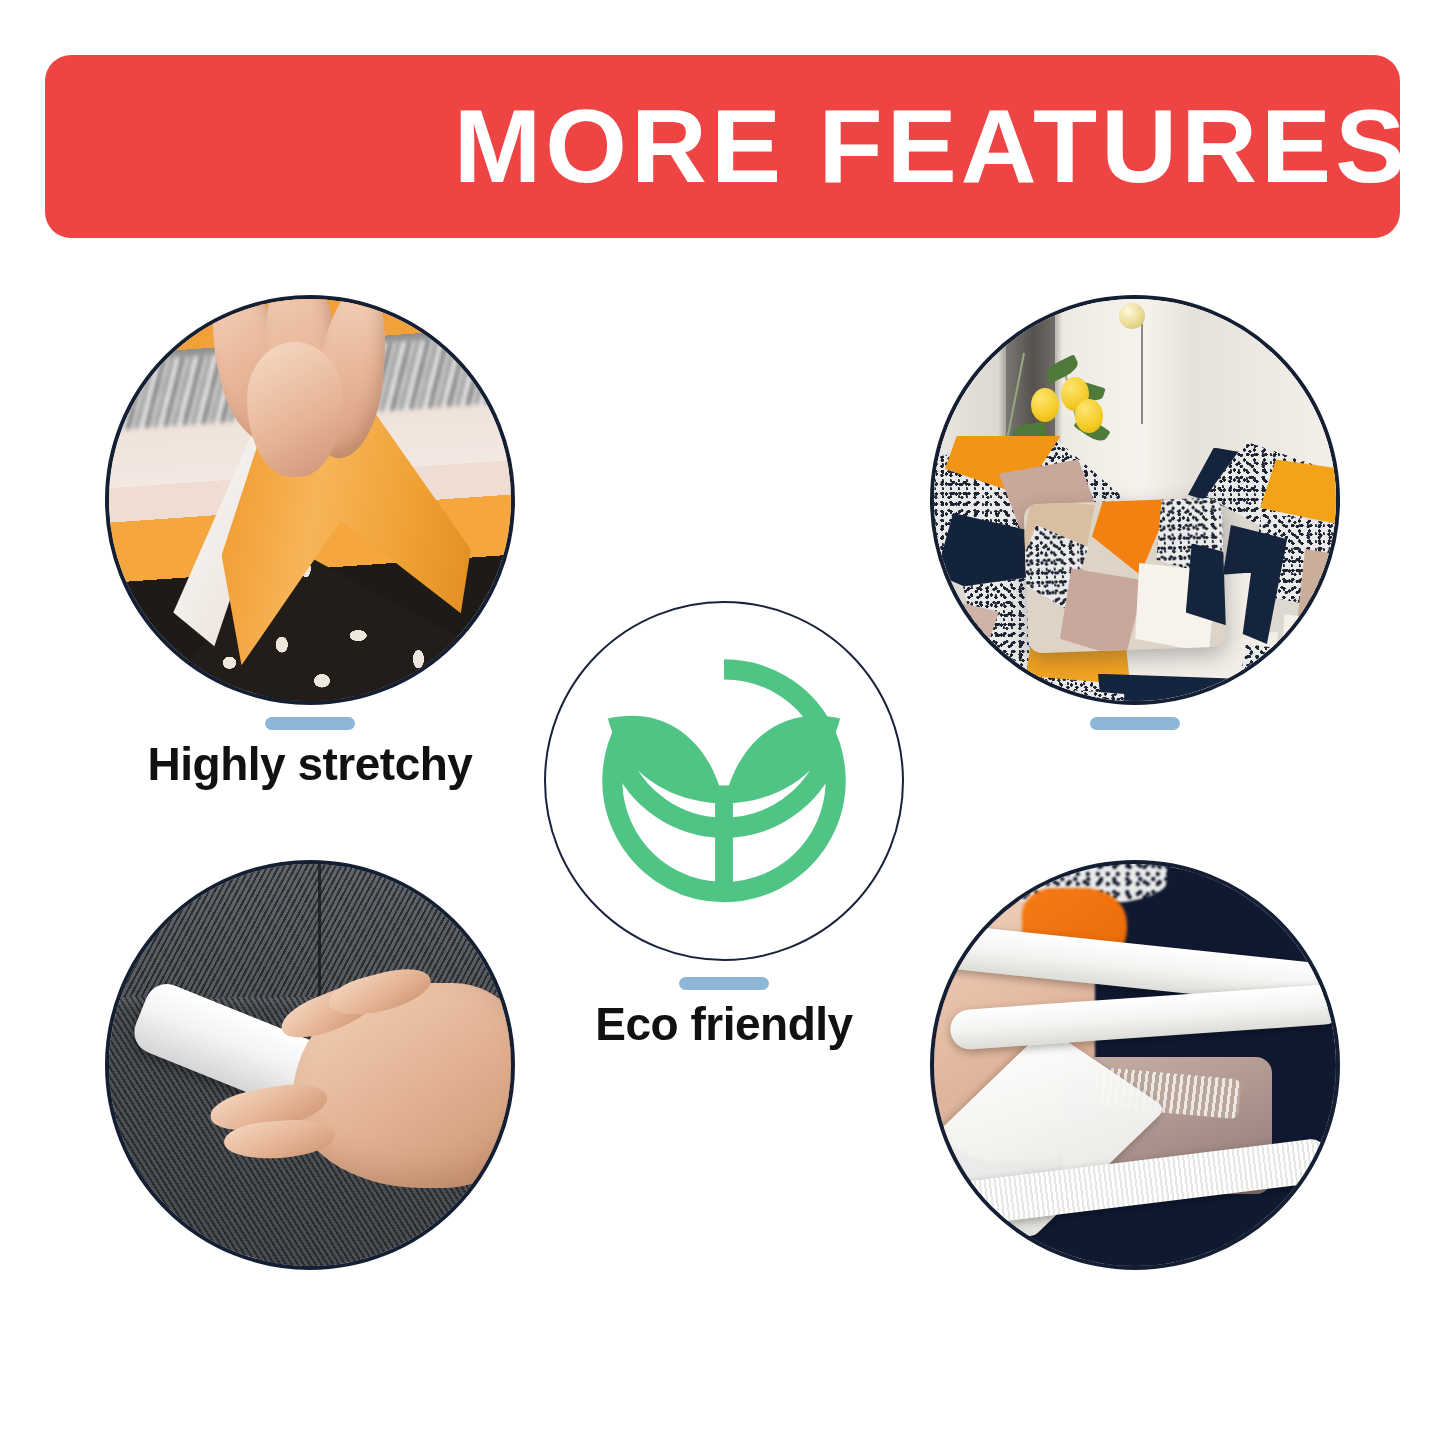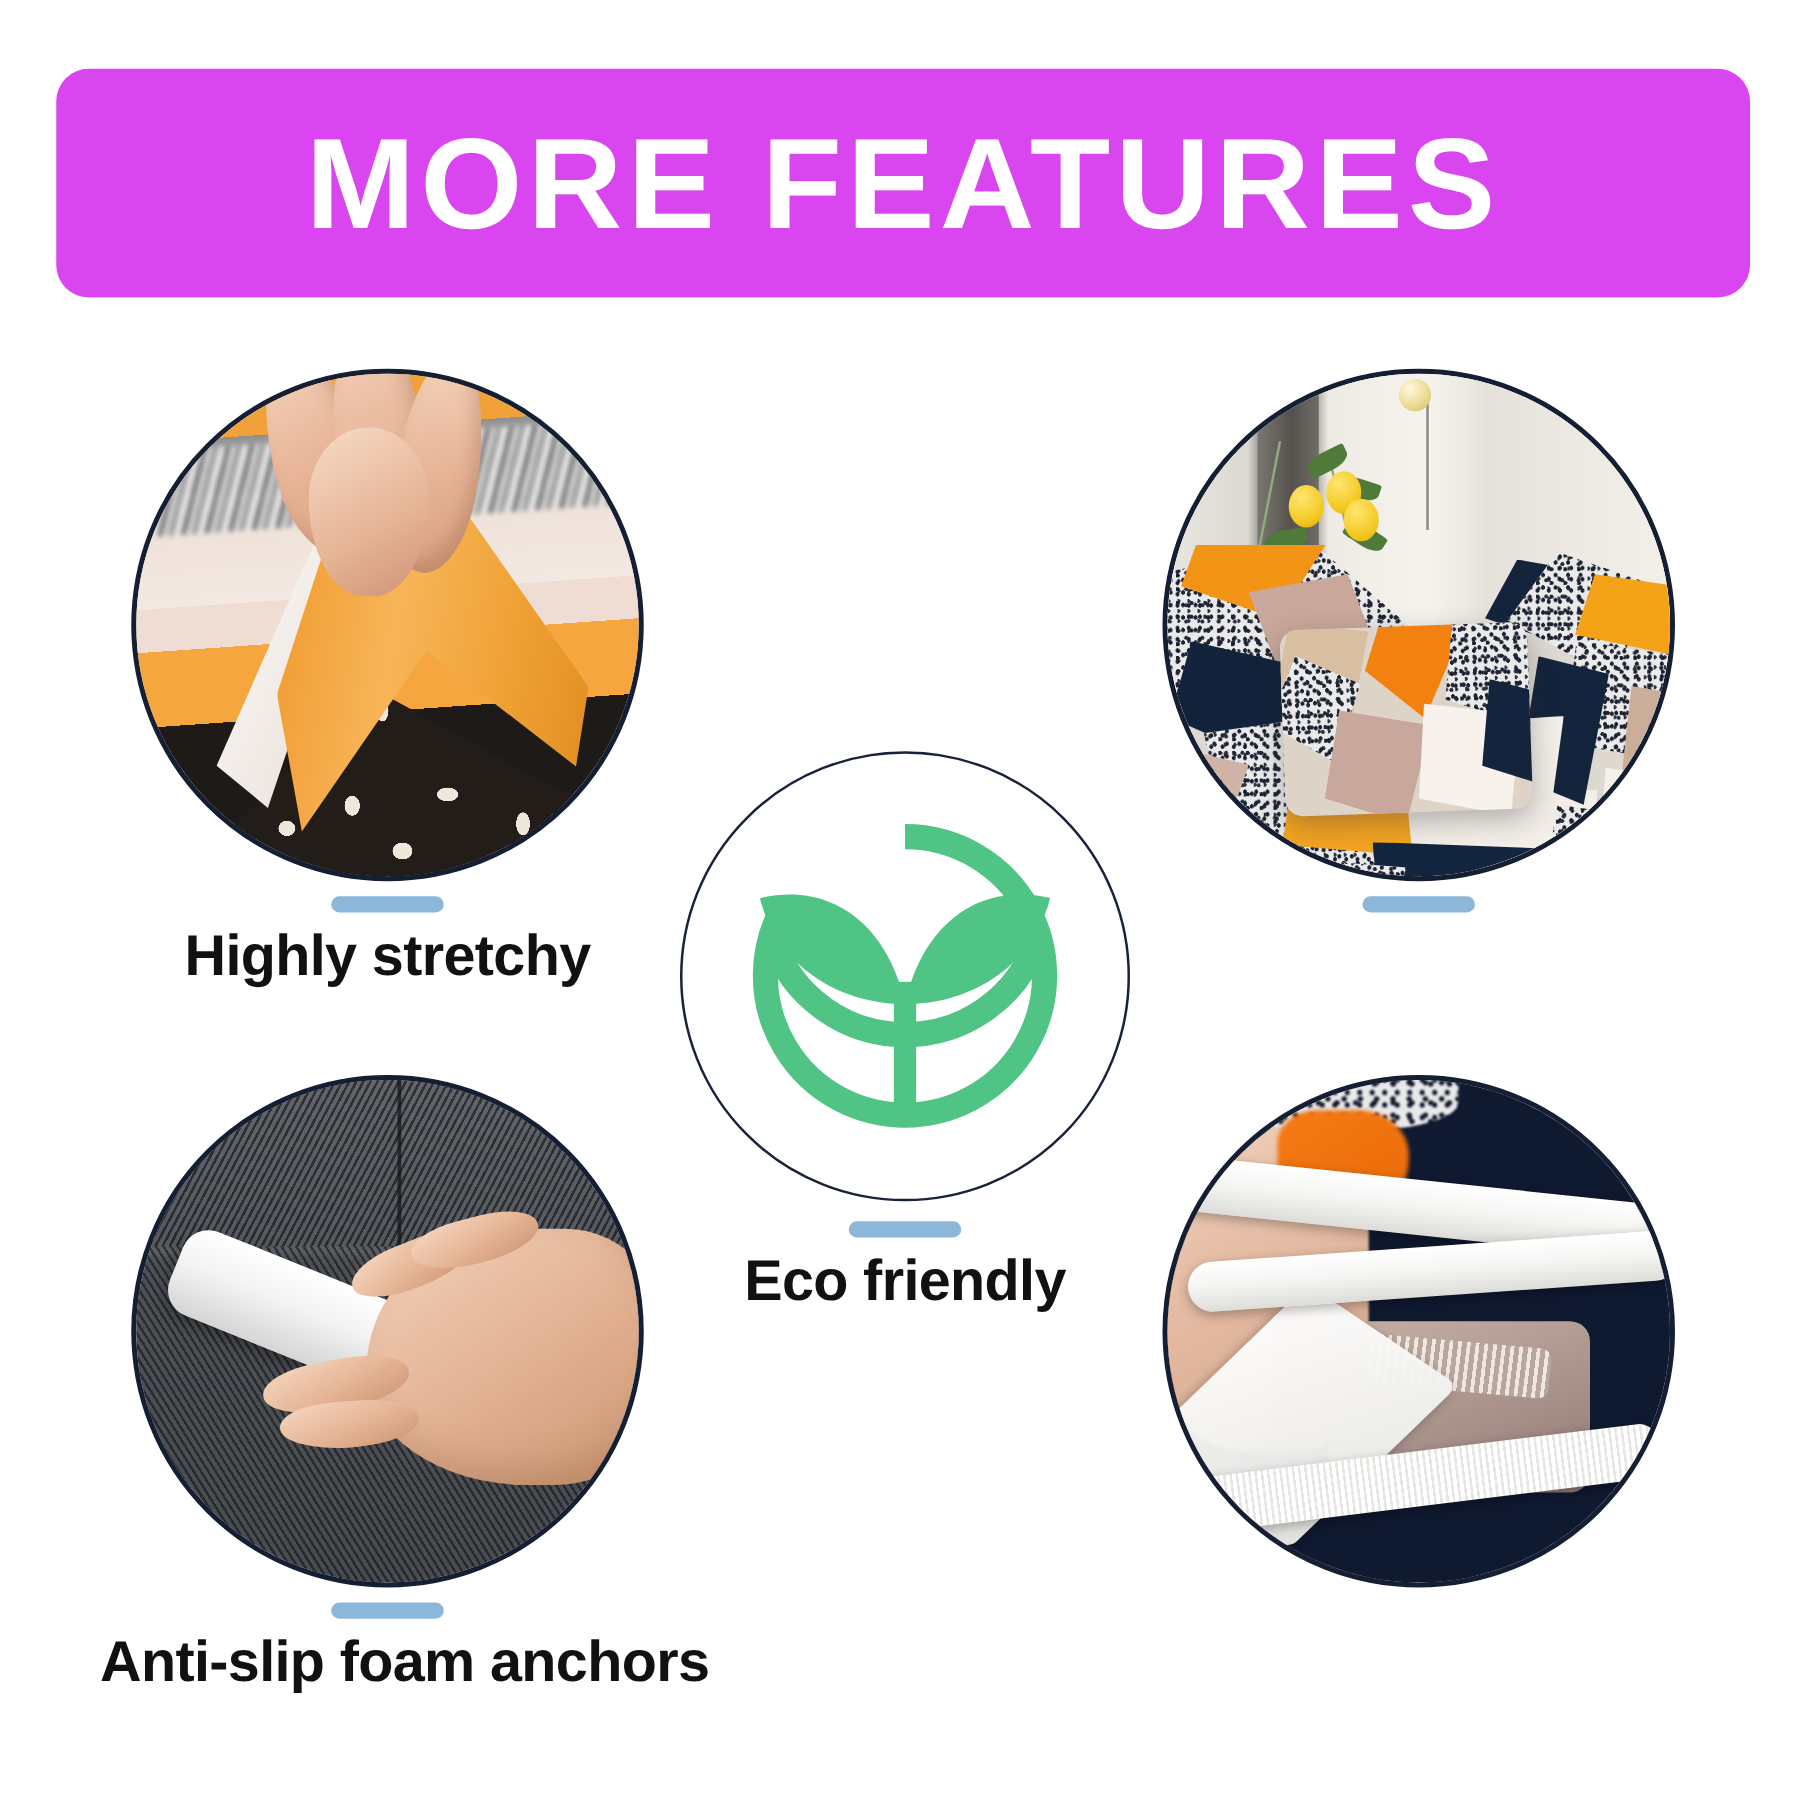--- a/index.html
+++ b/index.html
@@ -15,25 +15,25 @@
     position: relative;
   }
 
   
   .header-banner {
     position: absolute;
     left: 45px;
     top: 55px;
     width: 1355px;
     height: 183px;
-    background: #d946ef;
+    background: #ef4444;
     border-radius: 26px;
     display: flex;
     align-items: center;
-    justify-content: center;
+    justify-content: flex-end;
   }
   .header-title {
     color: #ffffff;
     font-size: 103px;
     font-weight: bold;
     letter-spacing: 4px;
     line-height: 1;
     white-space: nowrap;
     font-family: "Liberation Sans", sans-serif;
     transform: scaleX(1.02);
@@ -447,24 +447,20 @@
     <div class="p3-crease"></div>
     <div class="p3-foam"></div>
     <div class="p3-hand">
       <div class="p3-palm"></div>
       <div class="p3-fing p3-g1"></div>
       <div class="p3-fing p3-g2"></div>
       <div class="p3-fing p3-g3"></div>
       <div class="p3-fing p3-g4"></div>
     </div>
   </div>
-  <div class="caption-wrap">
-    <div class="accent-bar"></div>
-    <div class="caption-text">Anti-slip foam anchors</div>
-  </div>
 </div>
 
 <div class="feature" id="cell-elastic">
   <div class="photo-circle">
     <div class="p4-bg"></div>
     <div class="p4-skin"></div>
     <div class="p4-speckle-top"></div>
     <div class="p4-orange"></div>
     <div class="p4-mauve"></div>
     <div class="p4-ruche"></div>

